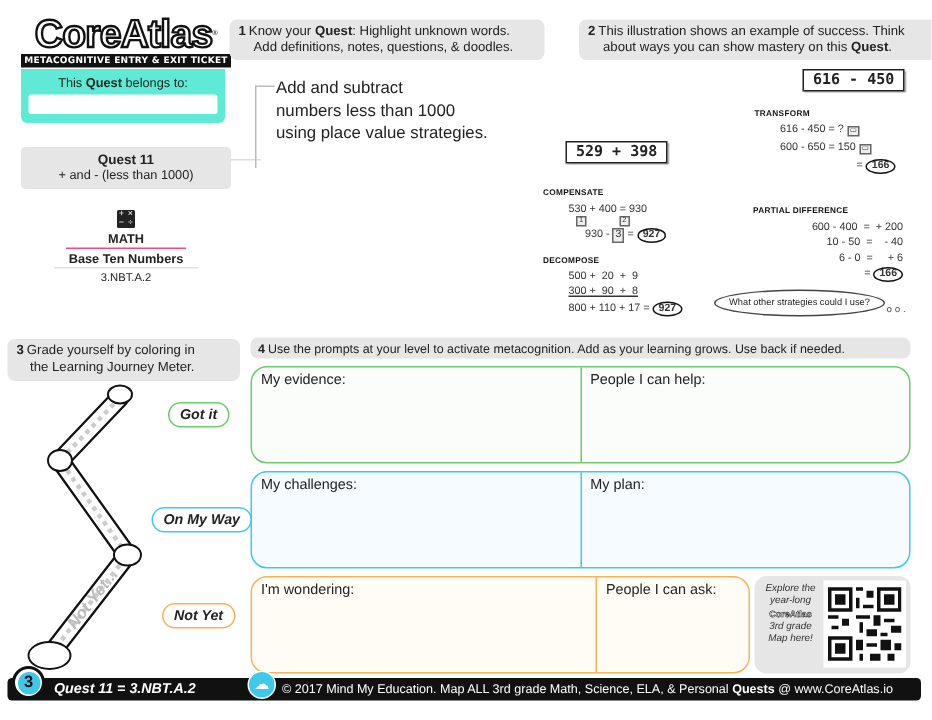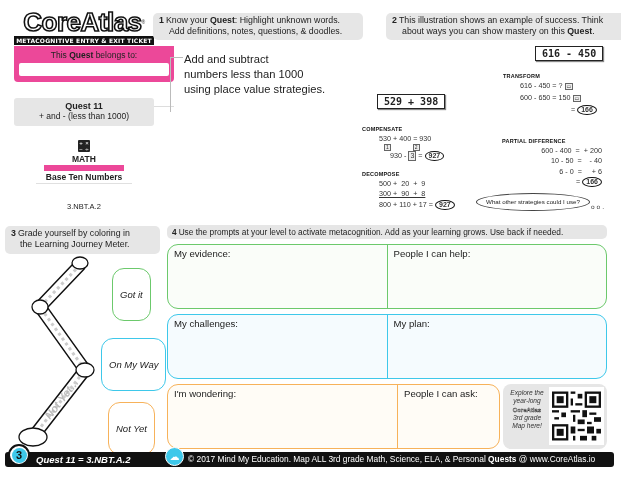--- a/index.html
+++ b/index.html
@@ -1,33 +1,33 @@
 <!DOCTYPE html>
 <html><head>
 <meta charset="utf-8">
 <style>
 *{box-sizing:border-box;margin:0;padding:0}
 body{width:621px;height:480px;background:#fff;font-family:"DejaVu Sans",sans-serif;color:#222;position:relative;overflow:hidden}
 .abs{position:absolute}
 .logo{left:14px;top:8px;width:140px;height:28px;font-family:"Liberation Sans",sans-serif;font-weight:900;font-size:26px;letter-spacing:-0.5px;color:#fff;-webkit-text-stroke:1.6px #111;text-align:center;line-height:28px}
 .tm{font-size:5px;-webkit-text-stroke:0;color:#555;vertical-align:top}
 .ticketbar{left:14px;top:36px;width:140px;height:9px;background:#111;color:#fff;font-size:6px;font-weight:bold;text-align:center;line-height:9px;letter-spacing:0.2px}
-.belongs{left:14px;top:46px;width:160px;height:36px;background:#ec4899;border-radius:0 0 4px 4px}
+.belongs{left:14px;top:46px;width:136px;height:36px;background:#5eead4;border-radius:0 0 4px 4px}
 .belongs .lbl{font-size:8.5px;text-align:center;margin-top:4px;font-family:"Liberation Sans",sans-serif}
 .belongs .lbl b{font-weight:bold}
 .belongs .field{margin:3px 5px 0;height:13px;background:#fff;border-radius:2px}
 .questbox{left:14px;top:98px;width:140px;height:28px;background:#e6e6e6;border-radius:3px;text-align:center;font-family:"Liberation Sans",sans-serif}
 .questbox .t1{font-weight:bold;font-size:9px;margin-top:3px}
 .questbox .t2{font-size:8.5px}
 .qline{left:154px;top:106px;width:20px;height:1px;background:#ddd}
 .subject{left:14px;top:140px;width:140px;text-align:center;font-family:"Liberation Sans",sans-serif}
 .subj-icon{width:12px;height:12px;margin:0 auto 2px;background:#222;color:#fff;font-size:6px;line-height:6px;display:grid;grid-template-columns:1fr 1fr;text-align:center;border-radius:1px}
-.subject .s1{font-weight:bold;font-size:8.5px;border-bottom:6px solid #ec4899;width:80px;margin:0 auto;padding-bottom:1px}
+.subject .s1{font-weight:bold;font-size:8.5px;border-bottom:1px solid #ec4899;width:80px;margin:0 auto;padding-bottom:1px}
 .subject .s2{font-weight:bold;font-size:8.5px;border-bottom:1px solid #e0e0e0;width:96px;margin:1px auto 0;padding-bottom:1px}
-.subject .s3{font-size:7.5px;margin-top:18px}
+.subject .s3{font-size:7.5px;margin-top:1px}
 .step{background:#e6e6e6;border-radius:5px;font-family:"Liberation Sans",sans-serif;font-size:8.8px;line-height:11px;padding:2px 6px}
 .step .num{font-weight:bold;margin-right:2px}
 .step b{font-weight:bold}
 .step1{left:153px;top:13px;width:210px;height:27px}
 .step1 .l2{padding-left:10px}
 .step2{left:386px;top:13px;width:248px;height:27px}
 .step2 .l2{padding-left:10px}
 .objective{left:184px;top:52px;font-family:"Liberation Sans",sans-serif;font-size:11.2px;line-height:15px;color:#222}
 .obj-line{left:170px;top:57px;width:1px;height:55px;background:#bbb}
 .obj-dash{left:170px;top:57px;width:13px;height:1px;background:#bbb}
@@ -49,21 +49,21 @@
 .c1{top:244px;border-color:#6cc96c;background:#fafdf9}
 .c1 .half:first-child{border-color:#6cc96c}
 .c2{top:314px;border-color:#3ec8ea;background:#f5fbfe}
 .c2 .half:first-child{border-color:#3ec8ea}
 .c3{top:384px;width:333px;border-color:#f7b25a;background:#fffcf6}
 .c3 .half:first-child{border-color:#f7b25a;flex:0 0 230px}
 .qrbox{left:503px;top:384px;width:104px;height:65px;background:#e6e6e6;border-radius:8px}
 .qrtext{left:506px;top:389px;width:42px;font-family:"Liberation Sans",sans-serif;font-style:italic;font-size:6.6px;line-height:8.3px;text-align:center;color:#333}
 .qrbrand{font-style:normal;font-weight:900;font-size:6px;color:#fff;-webkit-text-stroke:0.4px #333;display:block}
 .qr{left:549px;top:387px;width:55px;height:58px;background:#fff;padding:3px}
-.level{border:1.5px solid;border-radius:12px;font-family:"Liberation Sans",sans-serif;font-style:italic;font-weight:normal;font-size:9.5px;padding:20px 7px;background:#fff;color:#222}
+.level{border:1.5px solid;border-radius:12px;font-family:"Liberation Sans",sans-serif;font-style:italic;font-weight:bold;font-size:9.5px;padding:2px 7px;background:#fff;color:#222}
 .lv1{left:112px;top:268px;border-color:#6cc96c}
 .lv2{left:101px;top:338px;border-color:#3ec8ea}
 .lv3{left:108px;top:402px;border-color:#f7b25a}
 .footer{left:5px;top:452px;width:609px;height:15px;background:#111;border-radius:3px}
 .level-badge{left:8px;top:444px;width:22px;height:22px;border-radius:50%;background:#fff;border:2px solid #111;display:flex;align-items:center;justify-content:center}
 .level-badge span{width:15px;height:15px;border-radius:50%;background:#3ec8ea;color:#111;font-weight:900;font-size:11px;line-height:15px;text-align:center;font-family:"Liberation Sans",sans-serif}
 .foot-quest{left:36px;top:453px;color:#fff;font-family:"Liberation Sans",sans-serif;font-style:italic;font-weight:bold;font-size:9.5px;line-height:13px}
 .foot-brain{left:165px;top:447px;width:19px;height:19px;border-radius:50%;background:#3ec8ea;border:1px solid #fff;color:#fff;font-size:10px;text-align:center;line-height:17px}
 .foot-copy{left:188px;top:453px;color:#fff;font-family:"Liberation Sans",sans-serif;font-size:8.4px;line-height:13px;white-space:nowrap}
 .foot-copy b{font-weight:bold}

